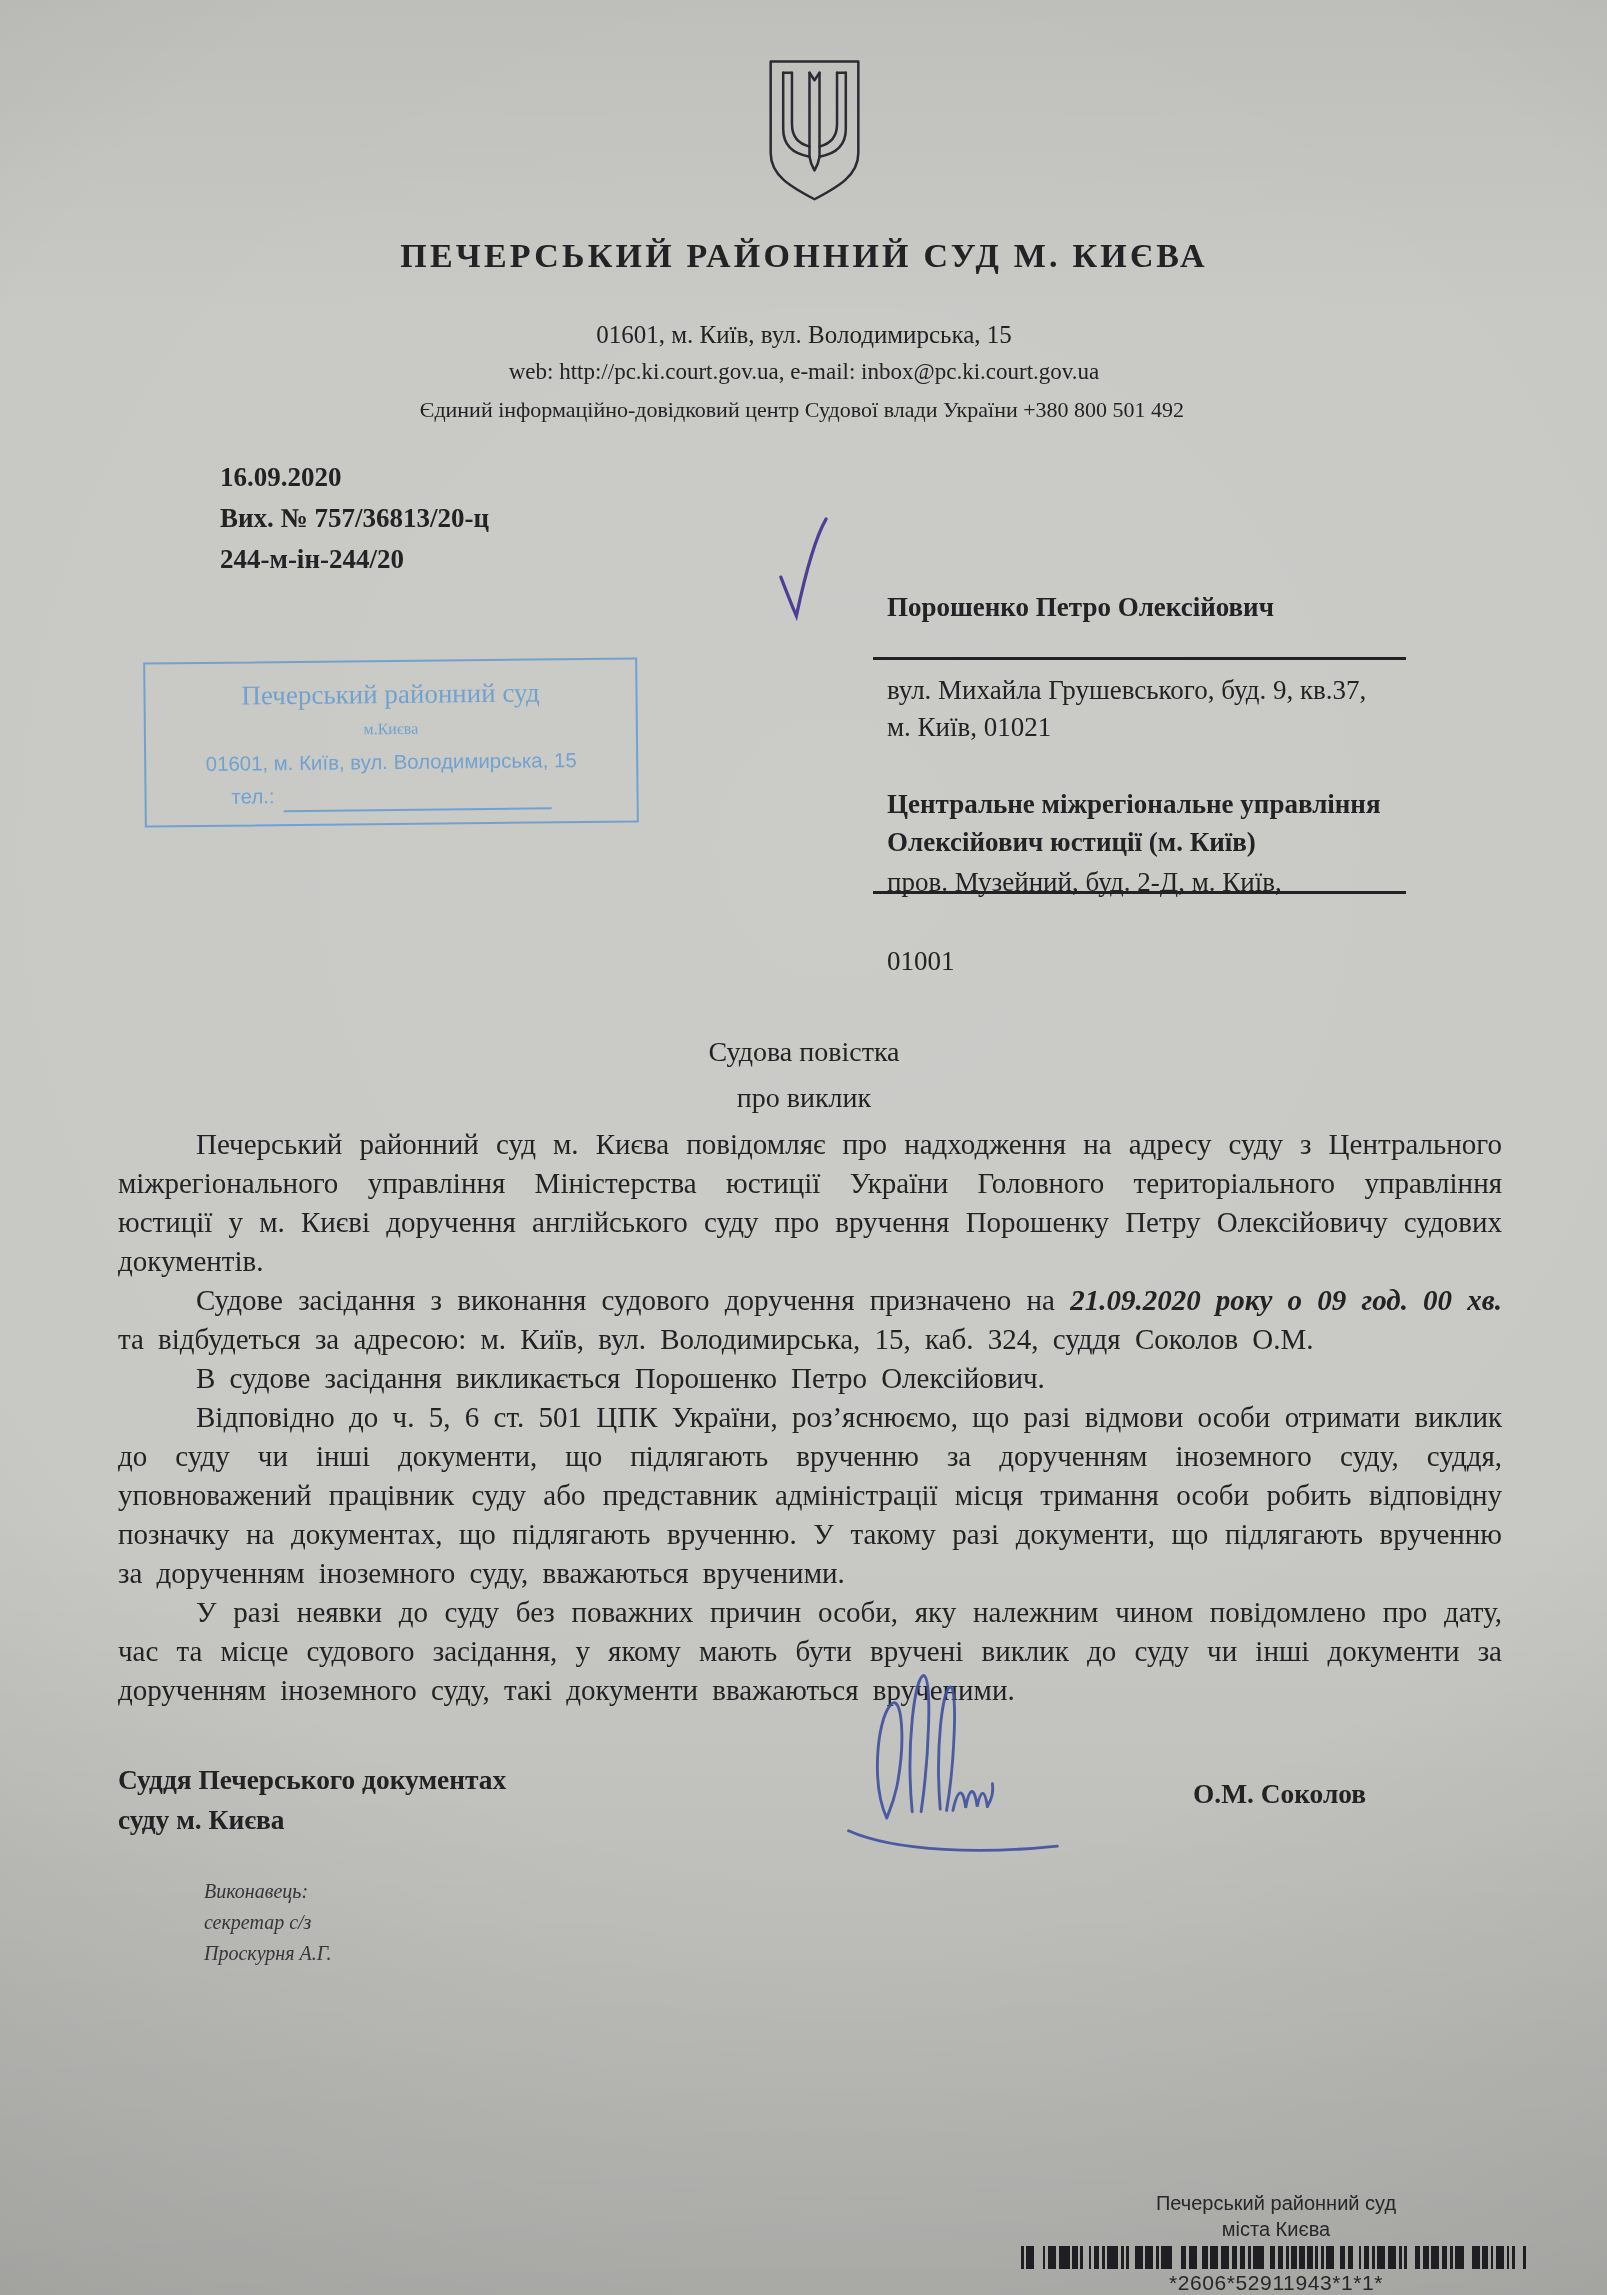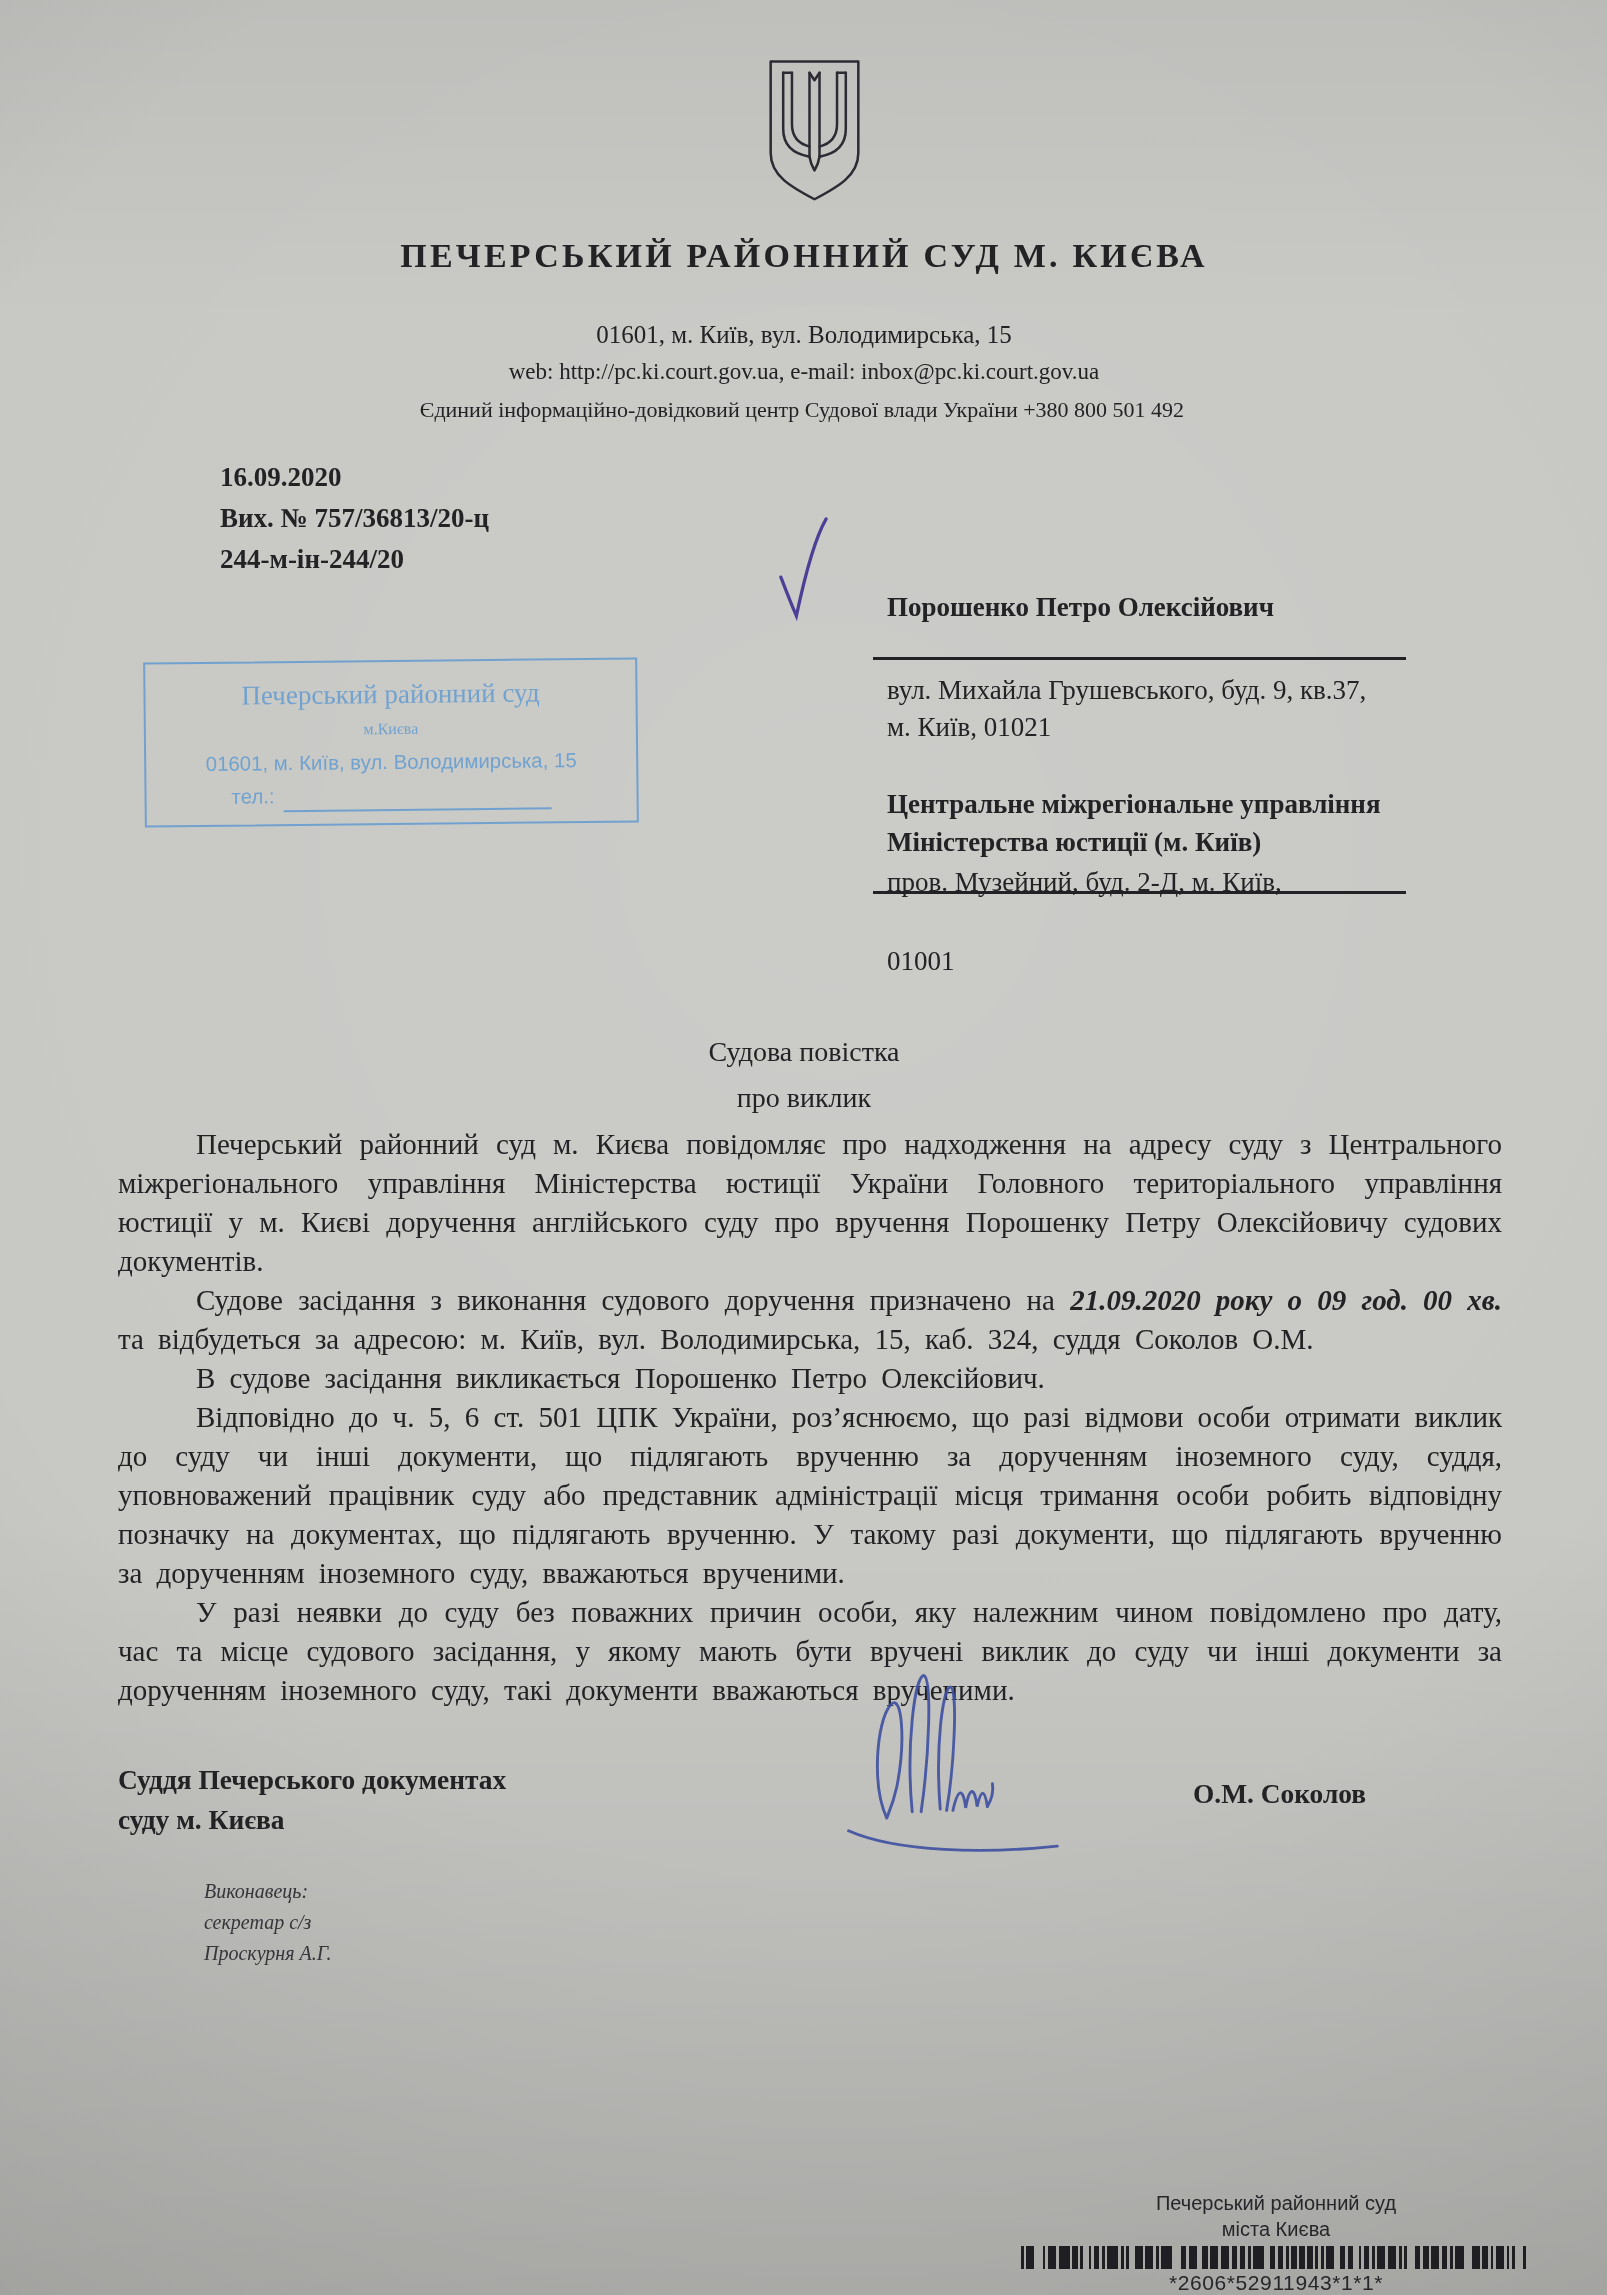--- a/index.html
+++ b/index.html
@@ -109,21 +109,21 @@
 
     <svg class="abs checkmark" viewBox="0 0 90 170">
       <path d="M10 96 C 20 122 28 142 34 156 C 42 118 58 44 80 6" stroke="var(--pen2)" stroke-width="5" fill="none" stroke-linecap="round"></path>
     </svg>
 
     <div class="abs rcp b" style="top:592px;">Порошенко Петро Олексійович</div>
     <div class="abs rule" style="top:657px;"></div>
     <div class="abs rcp" style="top:675px;">вул. Михайла Грушевського, буд. 9, кв.37,</div>
     <div class="abs rcp" style="top:712px;">м. Київ, 01021</div>
     <div class="abs rcp b" style="top:789px;">Центральне  міжрегіональне управління</div>
-    <div class="abs rcp b" style="top:827px;">Міністерства юстиції (м. Київ)</div>
+    <div class="abs rcp b" style="top:827px;">Олексійович юстиції (м. Київ)</div>
     <div class="abs rule" style="top:891px;"></div>
     <div class="abs rcp" style="top:867px;">пров. Музейний, буд. 2-Д,  м. Київ,</div>
     <div class="abs rcp" style="top:946px;">01001</div>
 
     <div class="abs stamp">
       <div class="s1">Печерський районний суд</div>
       <div class="s2">м.Києва</div>
       <div class="s3">01601, м. Київ, вул. Володимирська, 15</div>
       <div class="s4">
         <span>тел.:</span>

